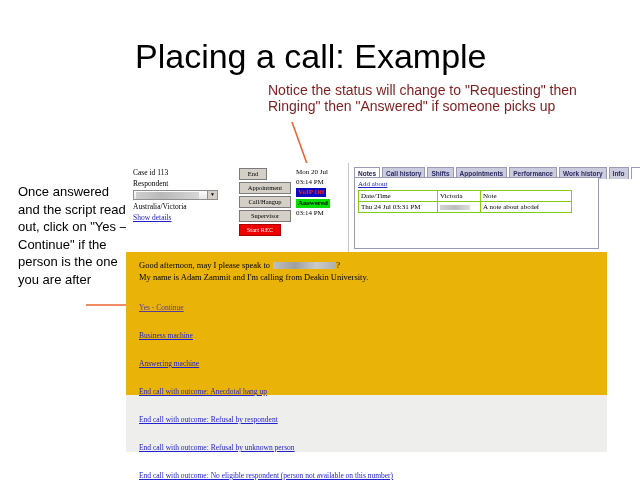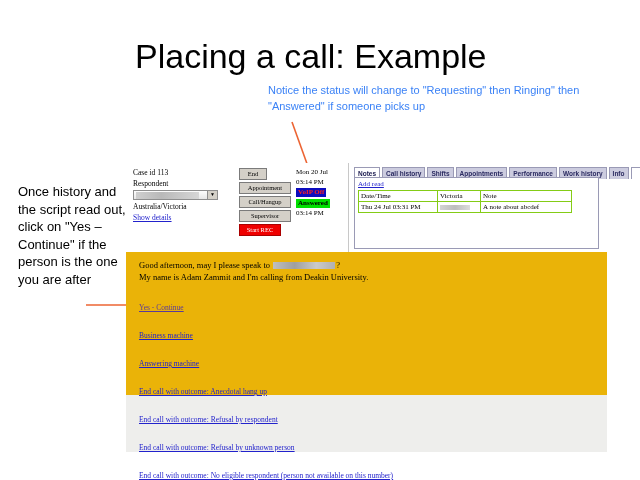--- a/index.html
+++ b/index.html
@@ -31,23 +31,23 @@
     white-space: nowrap;
     letter-spacing: 0px;
   }
 
   
   .callout-top {
     position: absolute;
     left: 268px;
     top: 82px;
     width: 330px;
-    font-size: 11px;
+    font-size: 14px;
     line-height: 16px;
-    color: #3b82f6;
+    color: #7f1d1d;
   }
   .callout-left {
     position: absolute;
     left: 18px;
     top: 183px;
     width: 112px;
     font-size: 13px;
     line-height: 17.5px;
     color: #000000;
   }
@@ -336,21 +336,21 @@
 
   <div class="slide-title">Placing a call: Example</div>
 
   <div class="callout-top">Notice the status will change to "Requesting" then Ringing" then "Answered" if someone picks up</div>
 
   <svg class="arrow-svg" id="arrow-top" width="40" height="84" viewBox="0 0 40 84">
     <line x1="2" y1="2" x2="25" y2="66" stroke="#ec6433" stroke-width="1.6"></line>
     <polygon points="18,58 32,62 24,80" fill="#ec6433"></polygon>
   </svg>
 
-  <div class="callout-left">Once history and the script read out, click on "Yes – Continue" if the person is the one you are after</div>
+  <div class="callout-left">Once answered and the script read out, click on "Yes – Continue" if the person is the one you are after</div>
 
   <svg class="arrow-svg" id="arrow-left" width="58" height="16" viewBox="0 0 58 16">
     <line x1="0" y1="8" x2="44" y2="8" stroke="#ec6433" stroke-width="1.6"></line>
     <polygon points="42,1 58,8 42,15" fill="#ec6433"></polygon>
   </svg>
 
   <div class="app-shot">
 
     <div class="app-top">
 
@@ -388,21 +388,21 @@
         <div class="tab">Call history</div>
         <div class="tab">Shifts</div>
         <div class="tab">Appointments</div>
         <div class="tab">Performance</div>
         <div class="tab">Work history</div>
         <div class="tab">Info</div>
         <div class="tab-fill"></div>
       </div>
 
       <div class="tab-body">
-        <a class="add-note" href="#">Add read</a>
+        <a class="add-note" href="#">Add about</a>
         <table class="note-table">
           <thead>
             <tr>
               <th class="c-dt">Date/Time</th>
               <th class="c-op">Victoria</th>
               <th class="c-nt">Note</th>
             </tr>
           </thead>
           <tbody>
             <tr>

